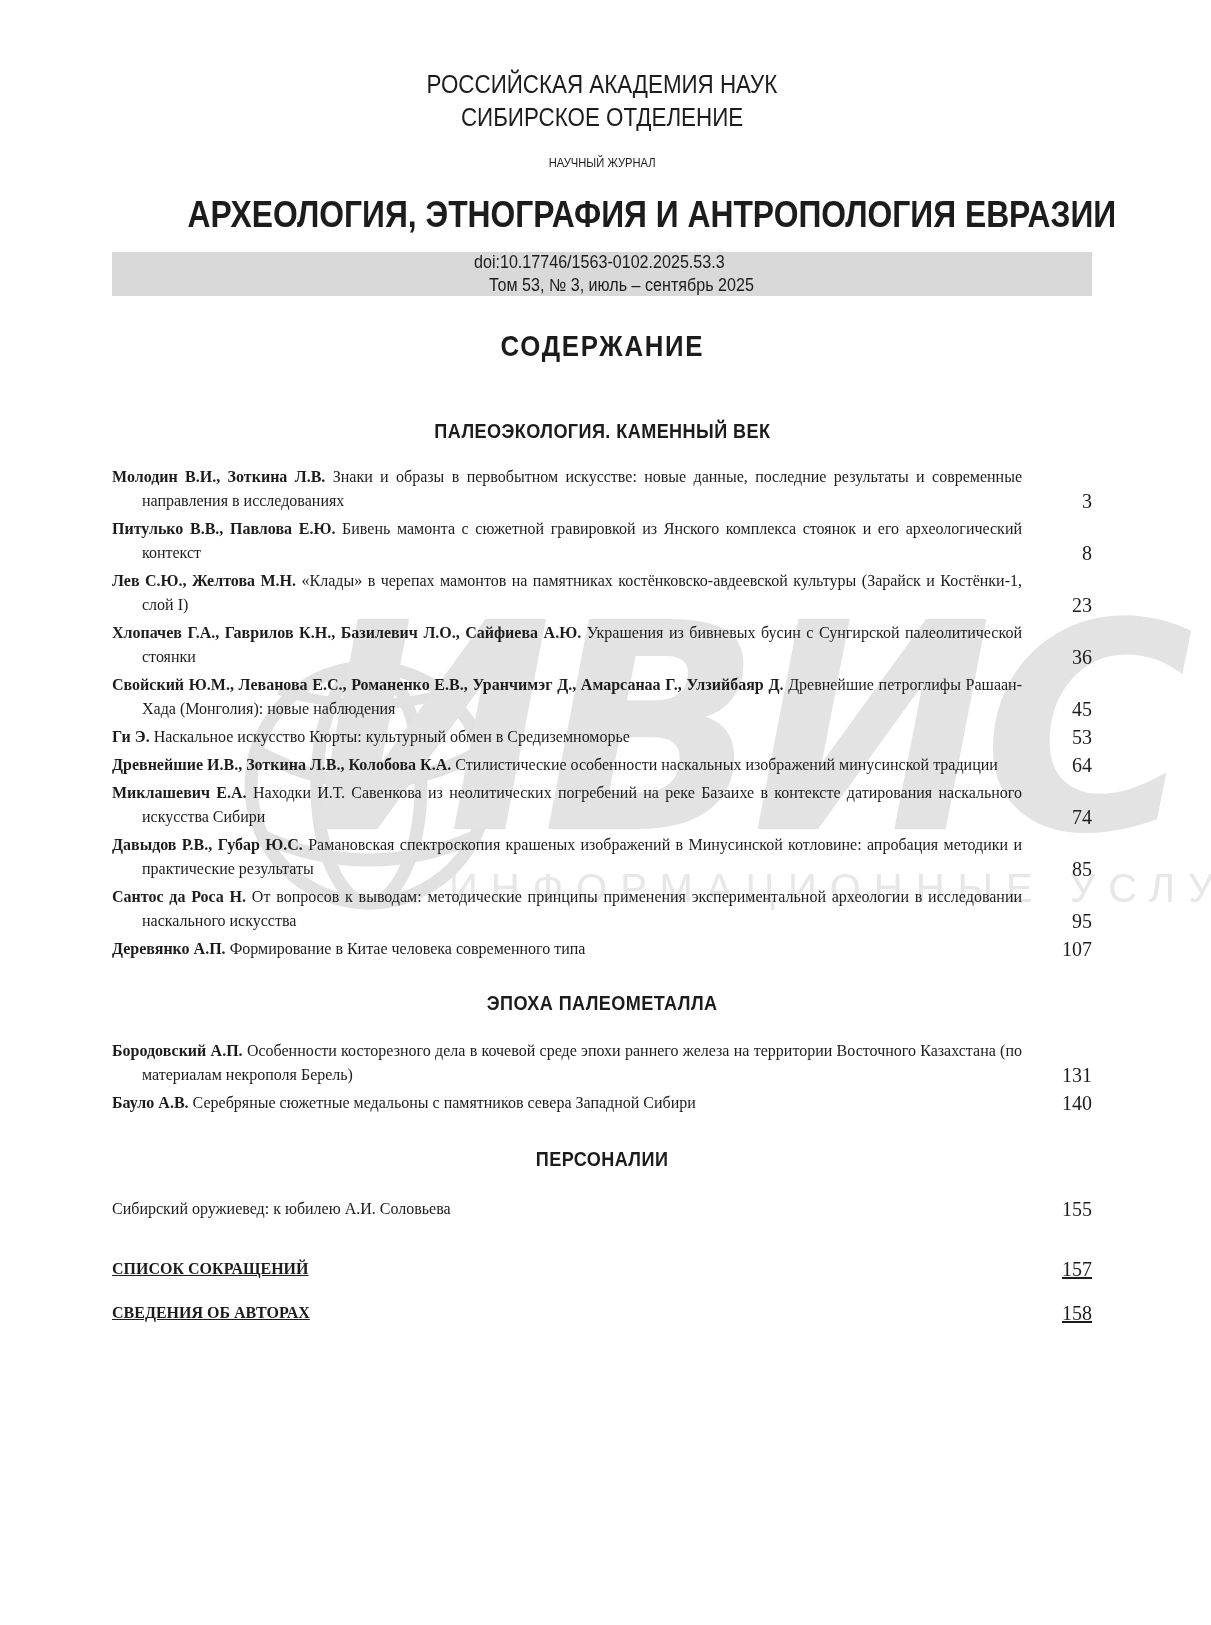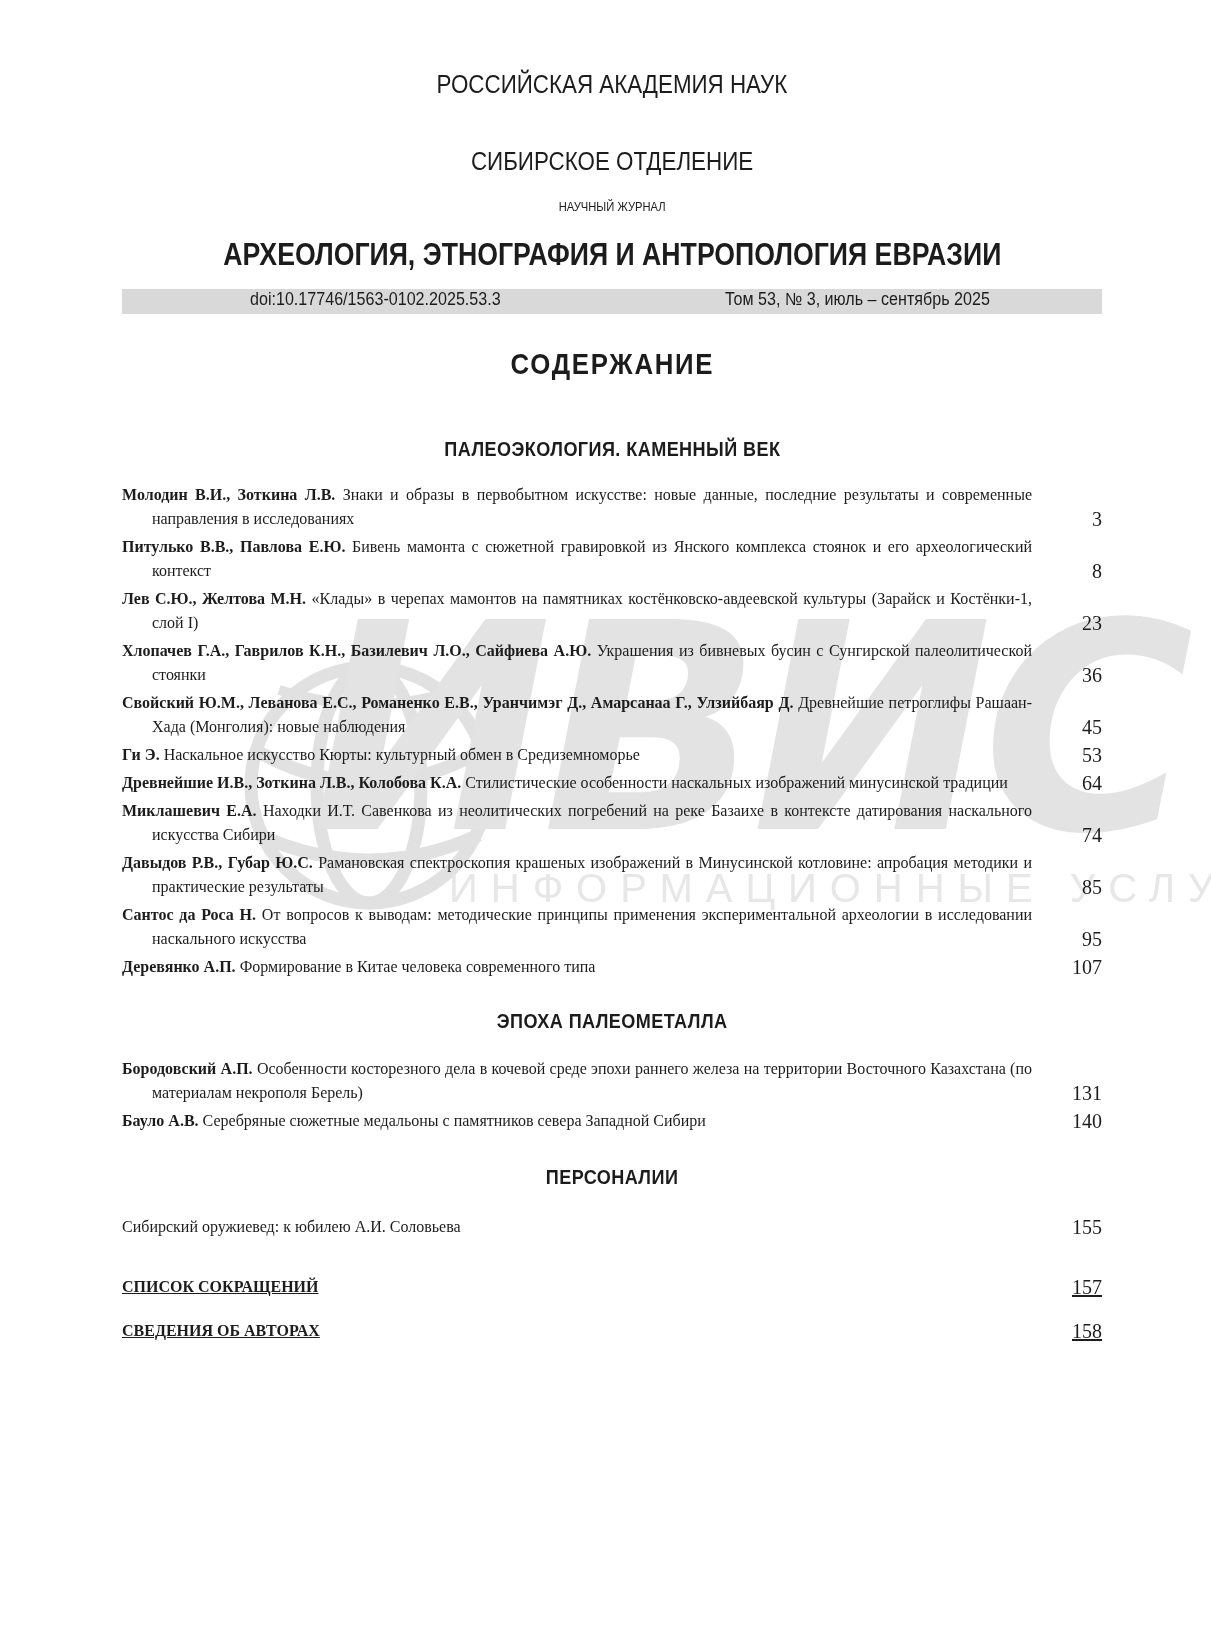--- a/index.html
+++ b/index.html
@@ -22,41 +22,41 @@
     font-size: 288px; line-height: 1; letter-spacing: -10px;
   }
   .wm-sub {
     position: absolute; left: 430px; top: 866px;
     font-family: "Liberation Sans", sans-serif;
     font-size: 40px; letter-spacing: 13px; white-space: nowrap;
   }
   .wm-globe { position: absolute; left: 200px; top: 630px; }
 
   
-  .content { position: absolute; left: 122px; top: 0; width: 980px; z-index: 1; }
+  .content { position: absolute; left: 112px; top: 0; width: 980px; z-index: 1; }
   .center { text-align: center; }
   .cond {
     display: inline-block;
     transform: scaleX(0.86);
     transform-origin: center;
     font-family: "Liberation Sans", sans-serif;
     white-space: nowrap;
   }
 
   .academy   { margin-top: 68px; font-size: 26px; line-height: 33px; }
-  .branch    { font-size: 26px; line-height: 33px; margin-top: 44px; }
+  .branch    { font-size: 26px; line-height: 33px; }
   .jtype     { margin-top: 21px; font-size: 13px; }
-  .jtitle    { margin-top: 22px; font-size: 31px; font-weight: bold; }
+  .jtitle    { margin-top: 22px; font-size: 37px; font-weight: bold; }
   .jtitle .cond { font-weight: bold; }
 
   .doibar {
-    margin-top: 16px; height: 25px; background: #d9d9d9;
-    display: flex; justify-content: space-between;
+    margin-top: 16px; height: 44px; background: #d9d9d9;
+    display: flex; align-items: center; justify-content: space-between;
     padding: 0 112px 0 128px;
-    font-family: "Liberation Sans", sans-serif; font-size: 17.5px;
+    font-family: "Liberation Sans", sans-serif; font-size: 17.5px; flex-direction: column;
   }
   .doibar .cl { display: inline-block; transform: scaleX(0.92); transform-origin: left center; white-space: nowrap; }
   .doibar .cr { display: inline-block; transform: scaleX(0.92); transform-origin: right center; white-space: nowrap; }
 
   .toc-title { margin-top: 33px; }
   .toc-title .cond { font-size: 30px; font-weight: bold; letter-spacing: 2px; }
 
   .sec-head-row { text-align: center; }
   .sec-head-row .cond { font-size: 21px; font-weight: bold; letter-spacing: 0.5px; }
   .section-palaeo .sec-head-row { margin: 56px 0 22px; }

